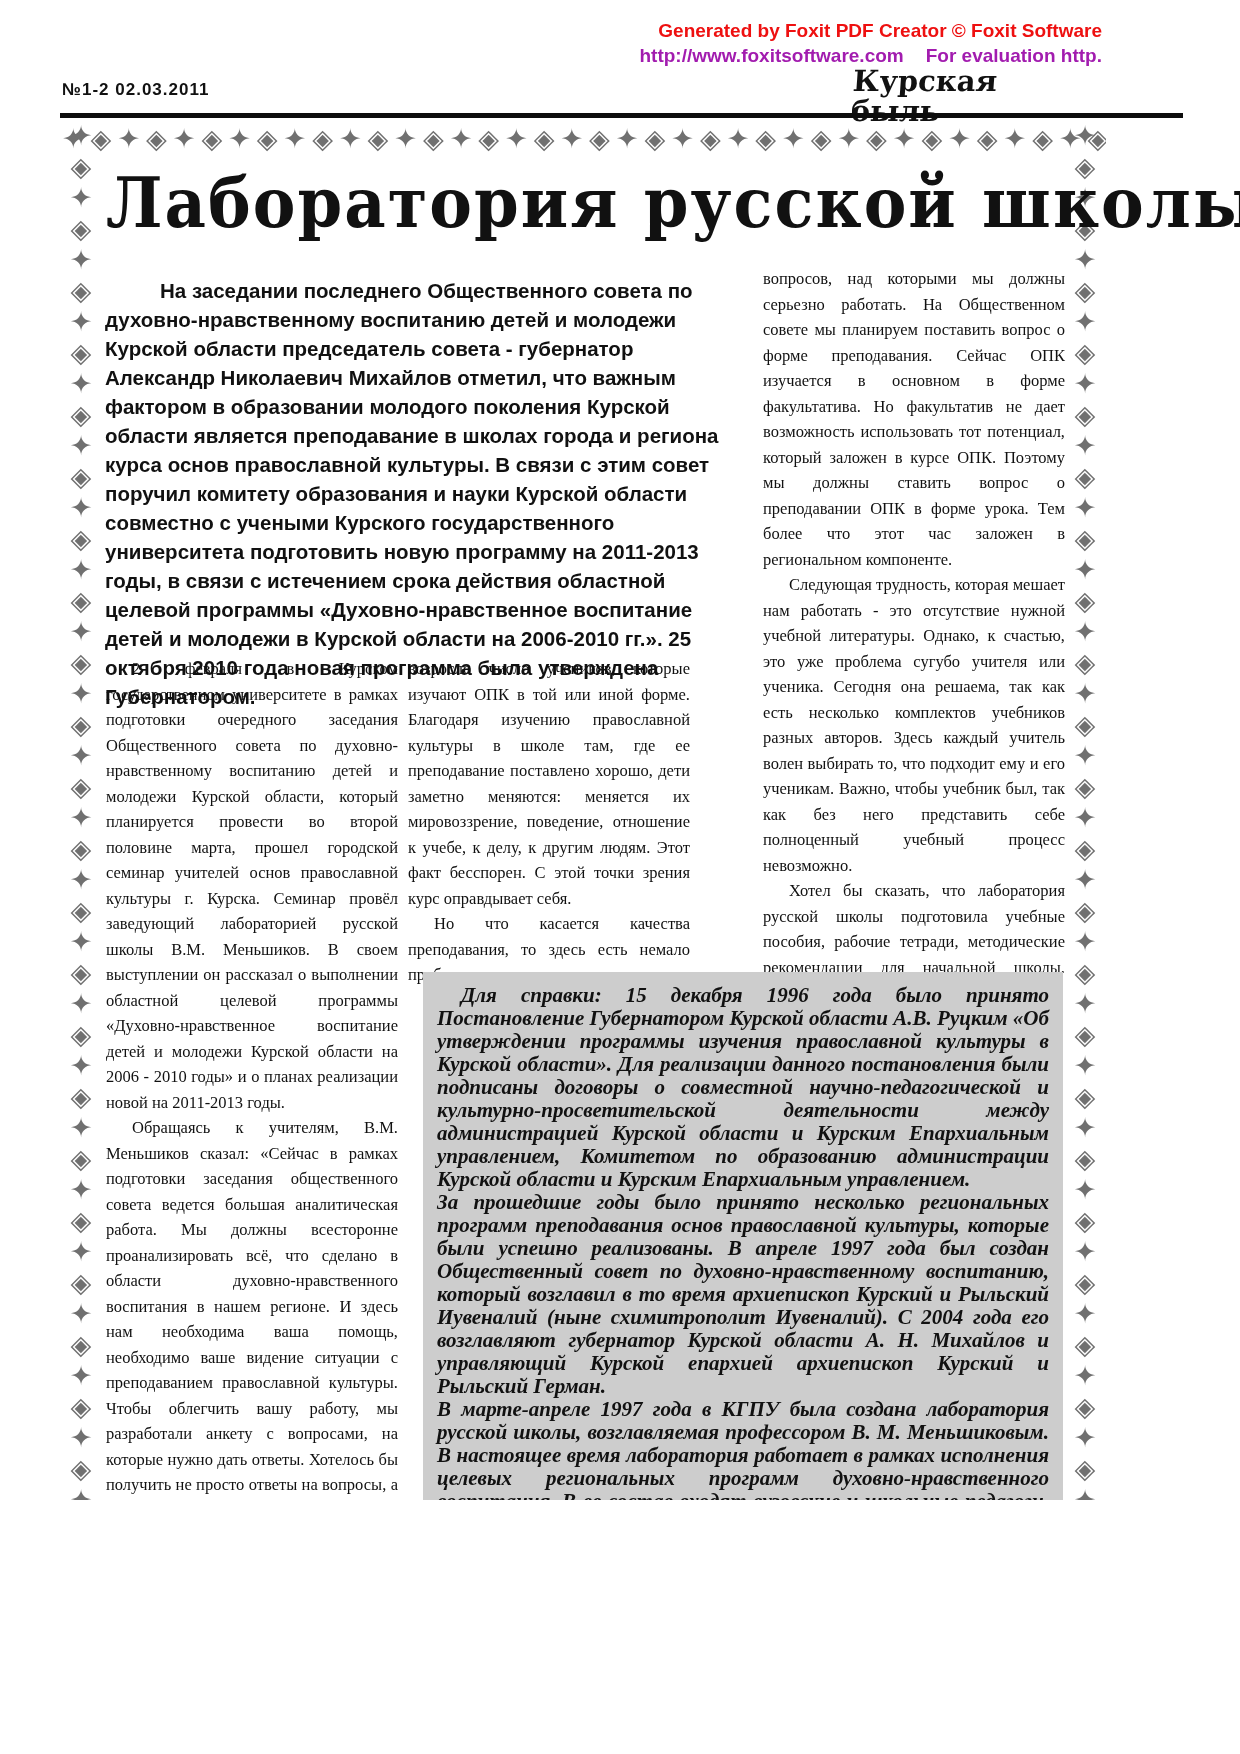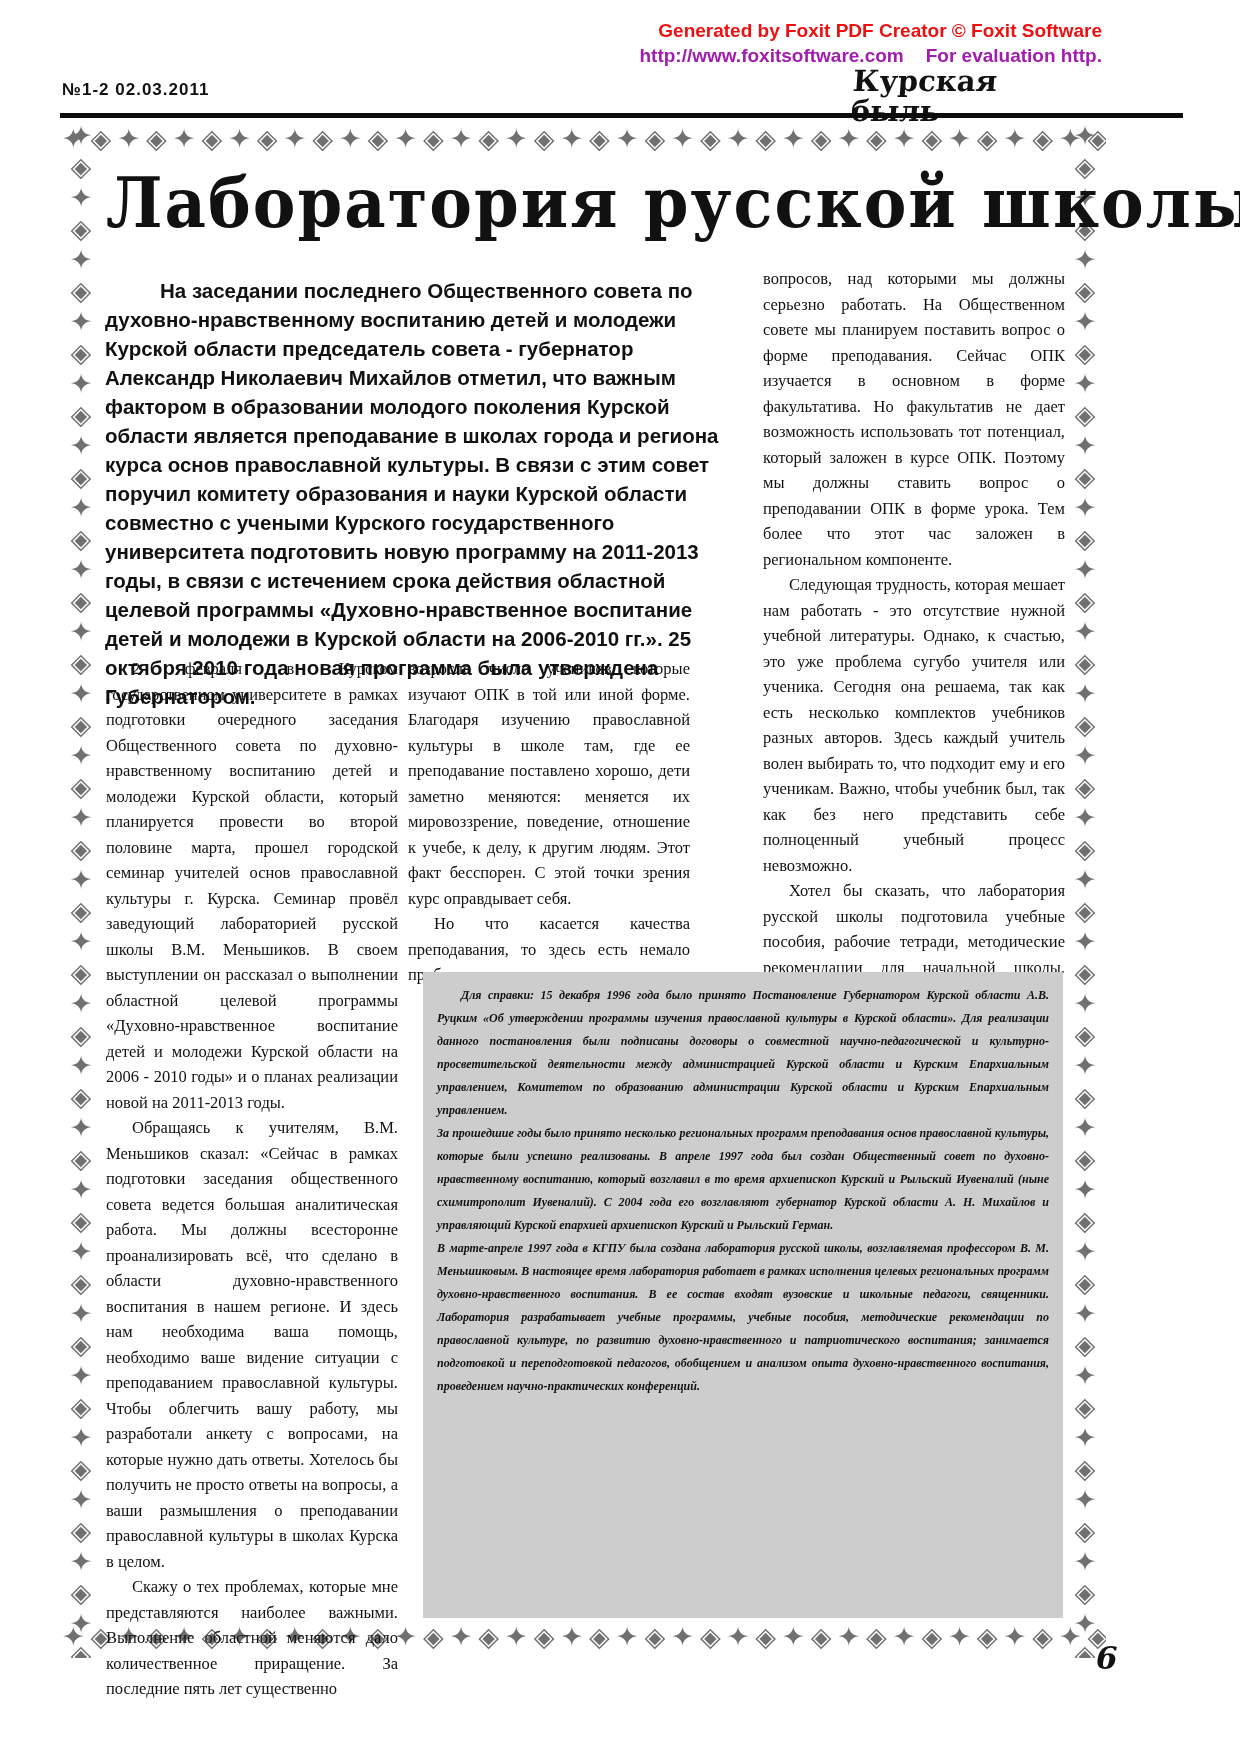--- a/index.html
+++ b/index.html
@@ -1,16 +1,16 @@
 <!DOCTYPE html>
 <html><head>
 <meta charset="utf-8">
 <style>
   html,body{margin:0;padding:0;background:#ffffff;}
-  .page{position:relative;width:1240px;height:1754px;background:#ffffff;overflow:hidden;
+  .page{position:relative;width:1240px;height:1500px;background:#ffffff;overflow:hidden;
         font-family:"Liberation Serif",serif;color:#111;}
 
   
   .watermark{position:absolute;top:18px;right:138px;text-align:right;
              font-family:"Liberation Sans",sans-serif;font-size:19px;font-weight:bold;line-height:25px;}
   .wm-red{color:#ee1010;}
   .wm-blue{color:#a21caf;}
   .wm-note{margin-left:22px;}
 
   
@@ -50,21 +50,21 @@
   .col p{margin:0;}
   .col p.ind{text-indent:26px;}
   .col1{left:106px;top:656px;width:292px;}
   .col2{left:408px;top:656px;width:282px;}
   .col3{left:763px;top:266px;width:302px;}
 
   
   .infobox{position:absolute;left:423px;top:972px;width:640px;height:646px;
            background:#cdcdcd;box-sizing:border-box;padding:12px 14px;
            font-family:"Liberation Serif",serif;font-weight:bold;font-style:italic;
-           font-size:12px;line-height:23px;text-align:justify;overflow:hidden;}
+           font-size:21px;line-height:23px;text-align:justify;overflow:hidden;}
   .infobox p{margin:0;}
   .infobox p.first{text-indent:24px;}
 
   .page-number{position:absolute;left:1096px;top:1640px;
                font-family:"DejaVu Serif",serif;font-size:31px;font-weight:bold;font-style:italic;}
 </style>
 </head>
 <body>
 
 <div class="page">

